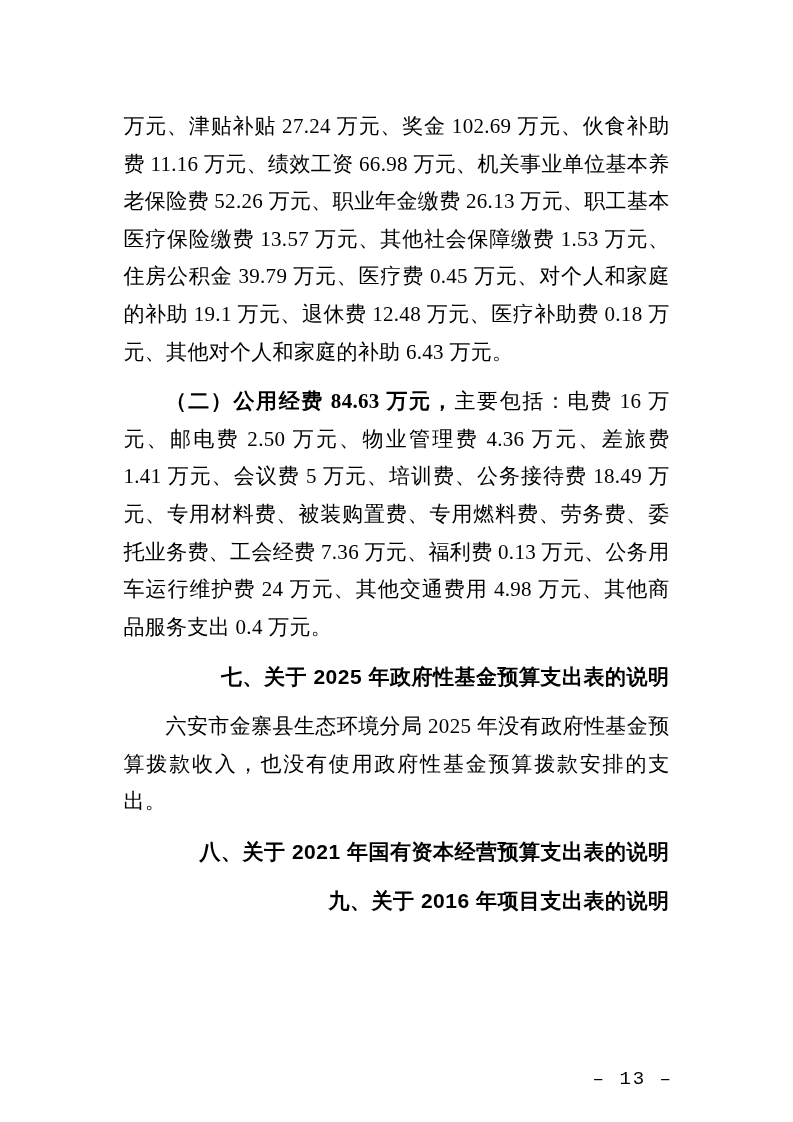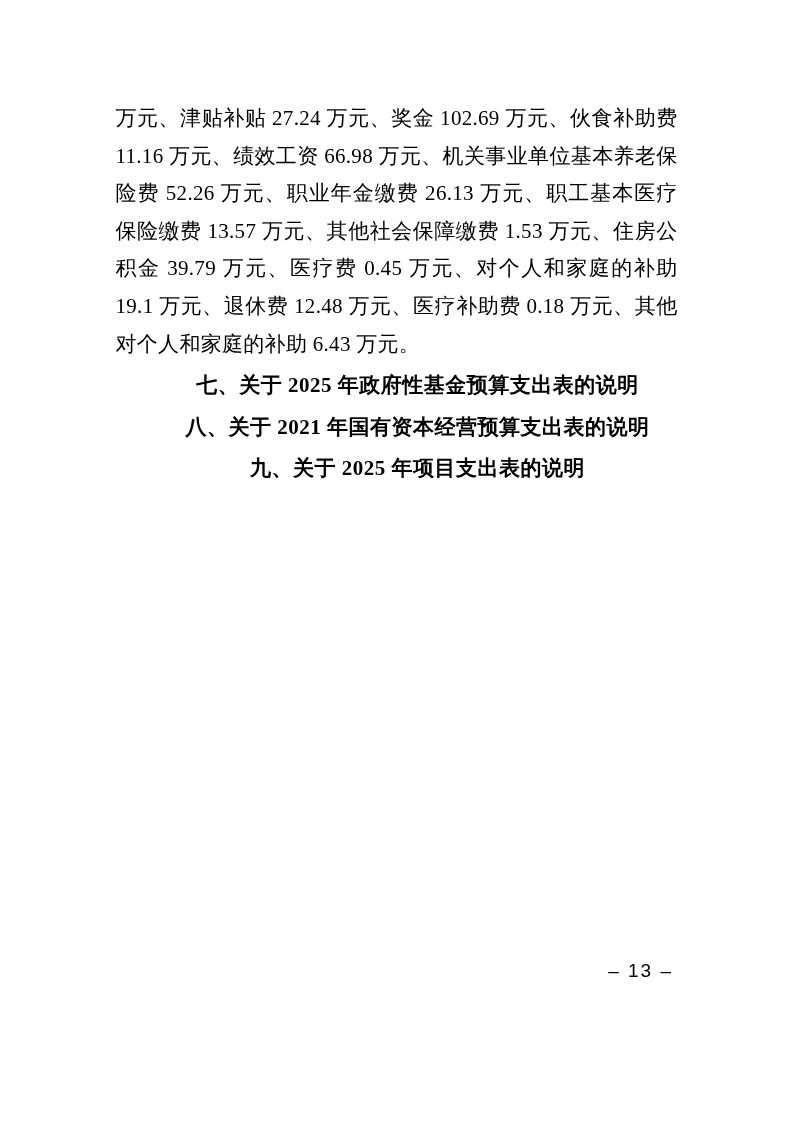--- a/index.html
+++ b/index.html
@@ -22,49 +22,51 @@
     margin: 0 auto;
     font-family: "Liberation Serif", "DejaVu Serif", serif;
     font-size: 21px;
     line-height: 37.6px;
     color: #000000;
     text-align: justify;
     text-justify: inter-character;
     letter-spacing: 0.3px;
   }
   .doc p {
-    margin: 4px;
+    margin: 12px;
     padding: 0;
   }
   .doc p.indent {
     text-indent: 2em;
   }
   .doc p.heading {
-    font-family: Liberation Serif, serif;
+    font-family: Liberation Sans, sans-serif;
     font-weight: bold;
-    text-align: center;
+    text-align: right;
     letter-spacing: 0.5px;
   }
   .doc span.bold-run {
     font-weight: bold;
   }
   .footer {
     position: absolute;
-    top: 960px;
+    top: 1068px;
     right: 120px;
-    font-family: Liberation Sans, sans-serif;
+    font-family: Liberation Mono, monospace;
     font-size: 19px;
     color: #000000;
     letter-spacing: 2px;
   }
 </style>
 </head>
 <body>
 
 <div class="page">
   <div class="doc">
       <p class="body-para"><span>万元、津贴补贴 27.24 万元、奖金 102.69 万元、伙食补助费 11.16 万元、绩效工资 66.98 万元、机关事业单位基本养老保险费 52.26 万元、职业年金缴费 26.13 万元、职工基本医疗保险缴费 13.57 万元、其他社会保障缴费 1.53 万元、住房公积金 39.79 万元、医疗费 0.45 万元、对个人和家庭的补助 19.1 万元、退休费 12.48 万元、医疗补助费 0.18 万元、其他对个人和家庭的补助 6.43 万元。</span></p>
+      <p class="body-para indent"><span class="bold-run">（二）公用经费 84.63 万元，</span><span>主要包括：电费 16 万元、邮电费 2.50 万元、物业管理费 4.36 万元、差旅费 1.41 万元、会议费 5 万元、培训费、公务接待费 18.49 万元、专用材料费、被装购置费、专用燃料费、劳务费、委托业务费、工会经费 7.36 万元、福利费 0.13 万元、公务用车运行维护费 24 万元、其他交通费用 4.98 万元、其他商品服务支出 0.4 万元。</span></p>
       <p class="heading indent"><span class="bold-run">七、关于 2025 年政府性基金预算支出表的说明</span></p>
+      <p class="body-para indent"><span>六安市金寨县生态环境分局 2025 年没有政府性基金预算拨款收入，也没有使用政府性基金预算拨款安排的支出。</span></p>
       <p class="heading indent"><span class="bold-run">八、关于 2021 年国有资本经营预算支出表的说明</span></p>
-      <p class="heading indent"><span class="bold-run">九、关于 2025 年项目支出表的说明</span></p>
+      <p class="heading indent"><span class="bold-run">九、关于 2016 年项目支出表的说明</span></p>
     </div>
   <div class="footer">– 13 –</div>
 </div>
 
 </body></html>

